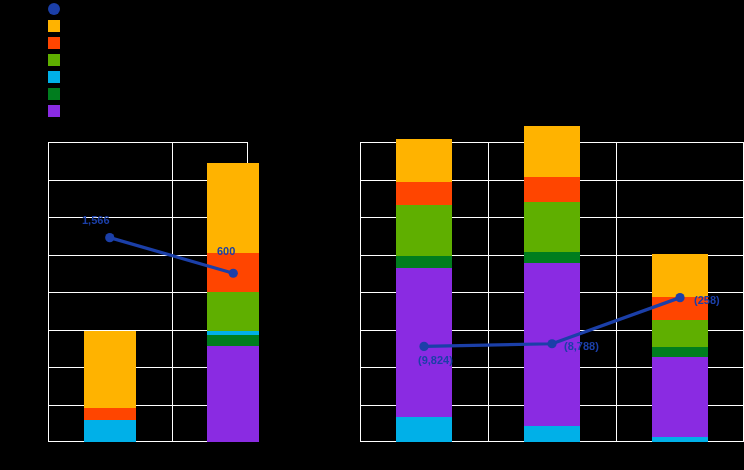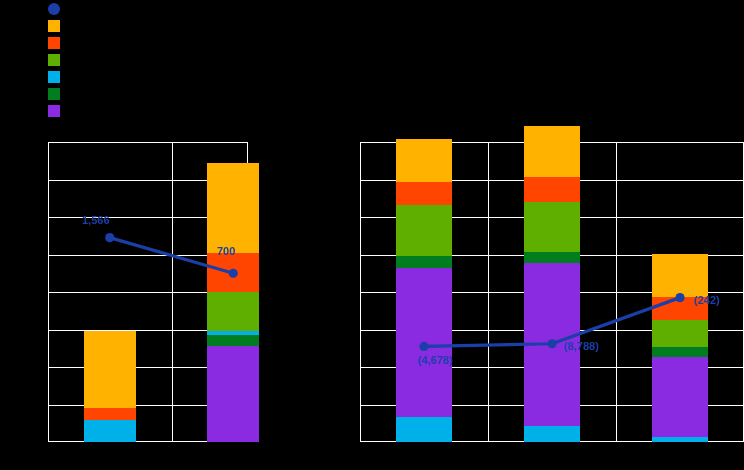--- a/index.html
+++ b/index.html
@@ -97,21 +97,21 @@
           <div class="seg" style="background: rgb(95, 175, 0); bottom: 110.625px; height: 39.375px;"></div>
           <div class="seg" style="background: rgb(255, 69, 0); bottom: 150px; height: 39.375px;"></div>
           <div class="seg" style="background: rgb(255, 179, 0); bottom: 189.375px; height: 90px;"></div>
         </div>
         <svg class="line-layer" width="247" height="300" viewBox="0 0 247 300">
           <polyline points="61.75,95.625 185.25,131.25" fill="none" stroke="#1B3FA8" stroke-width="3.2" stroke-linejoin="round" stroke-linecap="round"></polyline>
           <circle cx="61.75" cy="95.625" r="4.6" fill="#1B3FA8"></circle>
           <circle cx="185.25" cy="131.25" r="4.6" fill="#1B3FA8"></circle>
         </svg>
         <div class="dlabel" style="left: 34px; top: 72px;">1,566</div>
-        <div class="dlabel" style="left: 169px; top: 103px;">700</div>
+        <div class="dlabel" style="left: 169px; top: 103px;">600</div>
       </div>
   </div>
 
   <div class="panel" id="panel-right" style="left:360px;top:142px;width:384px;height:300px;">
     <div class="plot" id="plot-right">
         <div class="axis-frame"></div>
         <div class="gridline-h" style="top: 38px;"></div>
         <div class="gridline-h" style="top: 75px;"></div>
         <div class="gridline-h" style="top: 113px;"></div>
         <div class="gridline-h" style="top: 150px;"></div>
@@ -143,19 +143,19 @@
           <div class="seg" style="background: rgb(95, 175, 0); bottom: 94.875px; height: 27px;"></div>
           <div class="seg" style="background: rgb(255, 69, 0); bottom: 121.875px; height: 23.25px;"></div>
           <div class="seg" style="background: rgb(255, 179, 0); bottom: 145.125px; height: 43.125px;"></div>
         </div>
         <svg class="line-layer" width="384" height="300" viewBox="0 0 384 300">
           <polyline points="64,204.375 192,201.75 320,155.625" fill="none" stroke="#1B3FA8" stroke-width="3.2" stroke-linejoin="round" stroke-linecap="round"></polyline>
           <circle cx="64" cy="204.375" r="4.6" fill="#1B3FA8"></circle>
           <circle cx="192" cy="201.75" r="4.6" fill="#1B3FA8"></circle>
           <circle cx="320" cy="155.625" r="4.6" fill="#1B3FA8"></circle>
         </svg>
-        <div class="dlabel" style="left: 58px; top: 212px;">(4,678)</div>
+        <div class="dlabel" style="left: 58px; top: 212px;">(9,824)</div>
         <div class="dlabel" style="left: 204px; top: 198px;">(8,788)</div>
-        <div class="dlabel" style="left: 334px; top: 152px;">(242)</div>
+        <div class="dlabel" style="left: 334px; top: 152px;">(258)</div>
       </div>
   </div>
 
 </div>
 
 </body></html>

